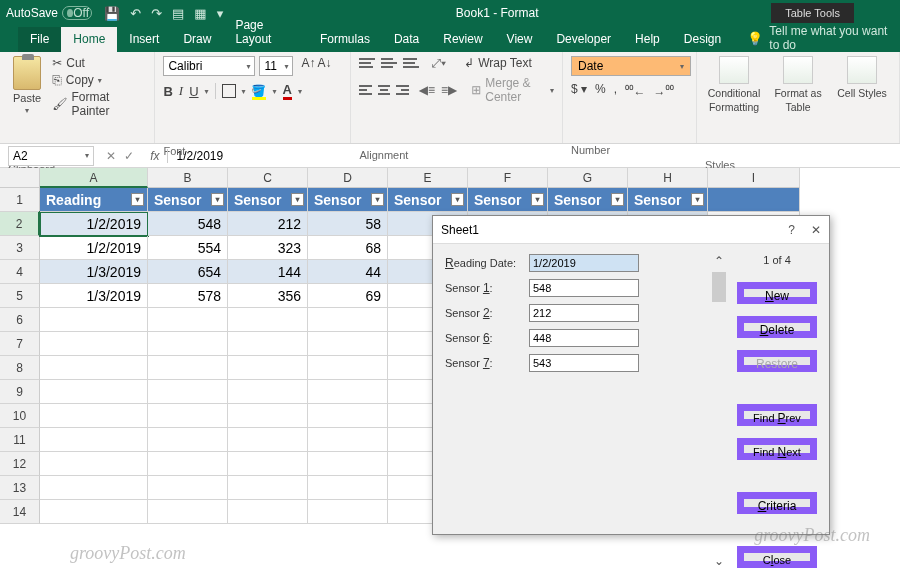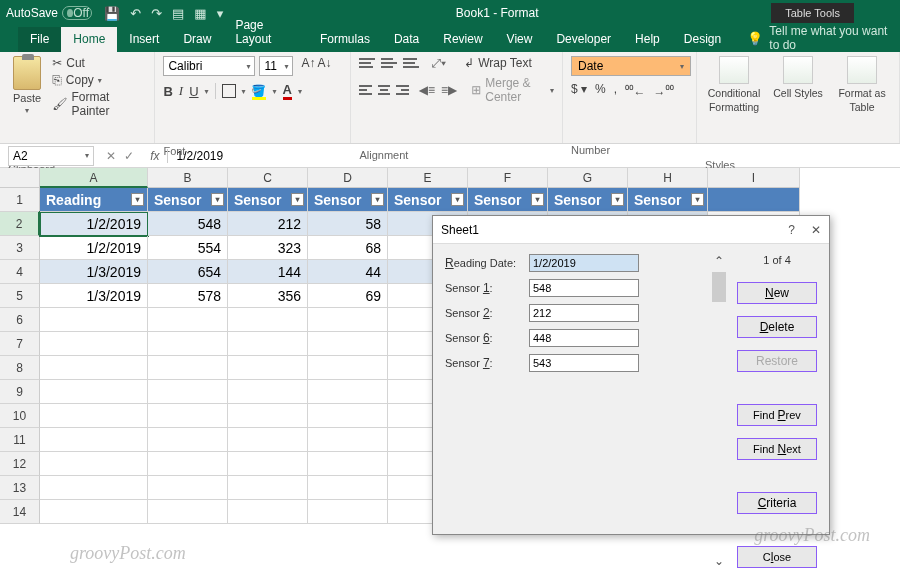--- a/index.html
+++ b/index.html
@@ -110,21 +110,21 @@
 .dlg-fields{flex:1;}
 .fld{display:flex;align-items:center;margin-bottom:7px;}
 .fld label{width:84px;font-size:11px;color:#333;}
 .fld label u{text-decoration:underline;}
 .fld input{width:110px;height:18px;border:1px solid #888;padding:0 3px;font-size:11px;}
 .fld input.hl{background:#cfe2f3;}
 .dlg-scroll{width:16px;display:flex;flex-direction:column;align-items:center;font-size:10px;color:#555;}
 .dlg-scroll .thumb{width:14px;height:30px;background:#ccc;margin-top:4px;}
 .dlg-right{width:80px;display:flex;flex-direction:column;gap:12px;}
 .dlg-right .info{font-size:11px;text-align:center;color:#333;margin-bottom:4px;}
-.dlg-right button{height:22px;border:1px solid #8b5cf6;background:#e8e8e8;font-size:11px;cursor:pointer;}
+.dlg-right button{height:22px;border:7px solid #8b5cf6;background:#e8e8e8;font-size:11px;cursor:pointer;}
 .dlg-right button:disabled{color:#aaa;}
 .watermark{position:absolute;bottom:12px;left:70px;font-family:serif;font-style:italic;font-size:18px;color:rgba(120,120,120,0.45);}
 .watermark2{position:absolute;bottom:30px;right:30px;font-family:serif;font-style:italic;font-size:18px;color:rgba(120,120,120,0.45);}
 </style>
 </head>
 <body>
 
 <div class="titlebar">
   <div class="autosave">
     <span>AutoSave</span>
@@ -294,25 +294,25 @@
   </div>
 
   <div class="group" style="flex:1">
     <div class="group-body styles-body">
       <div class="style-btn">
           <div class="sic"></div>
           <div class="slbl">Conditional Formatting</div>
         </div>
       <div class="style-btn">
           <div class="sic"></div>
-          <div class="slbl">Cell Styles</div>
+          <div class="slbl">Format as Table</div>
         </div>
       <div class="style-btn">
           <div class="sic"></div>
-          <div class="slbl">Format as Table</div>
+          <div class="slbl">Cell Styles</div>
         </div>
     </div>
     <div class="group-label">Styles</div>
   </div>
 </div>
 
 <div class="fbar">
   <div class="namebox">
       <span>A2</span>
       <span class="arr-s">▾</span>

